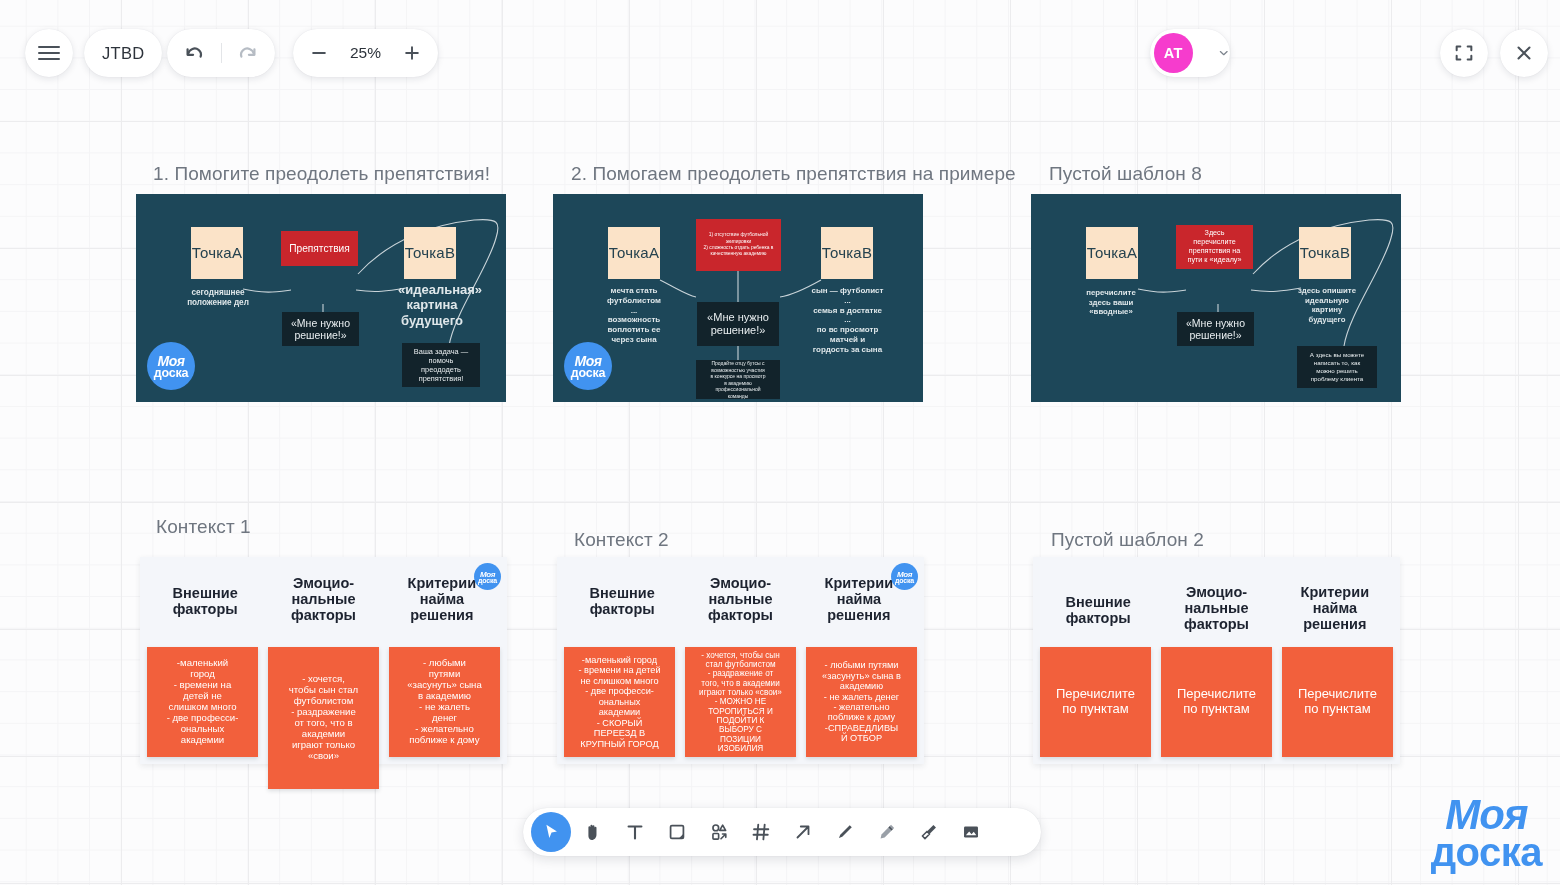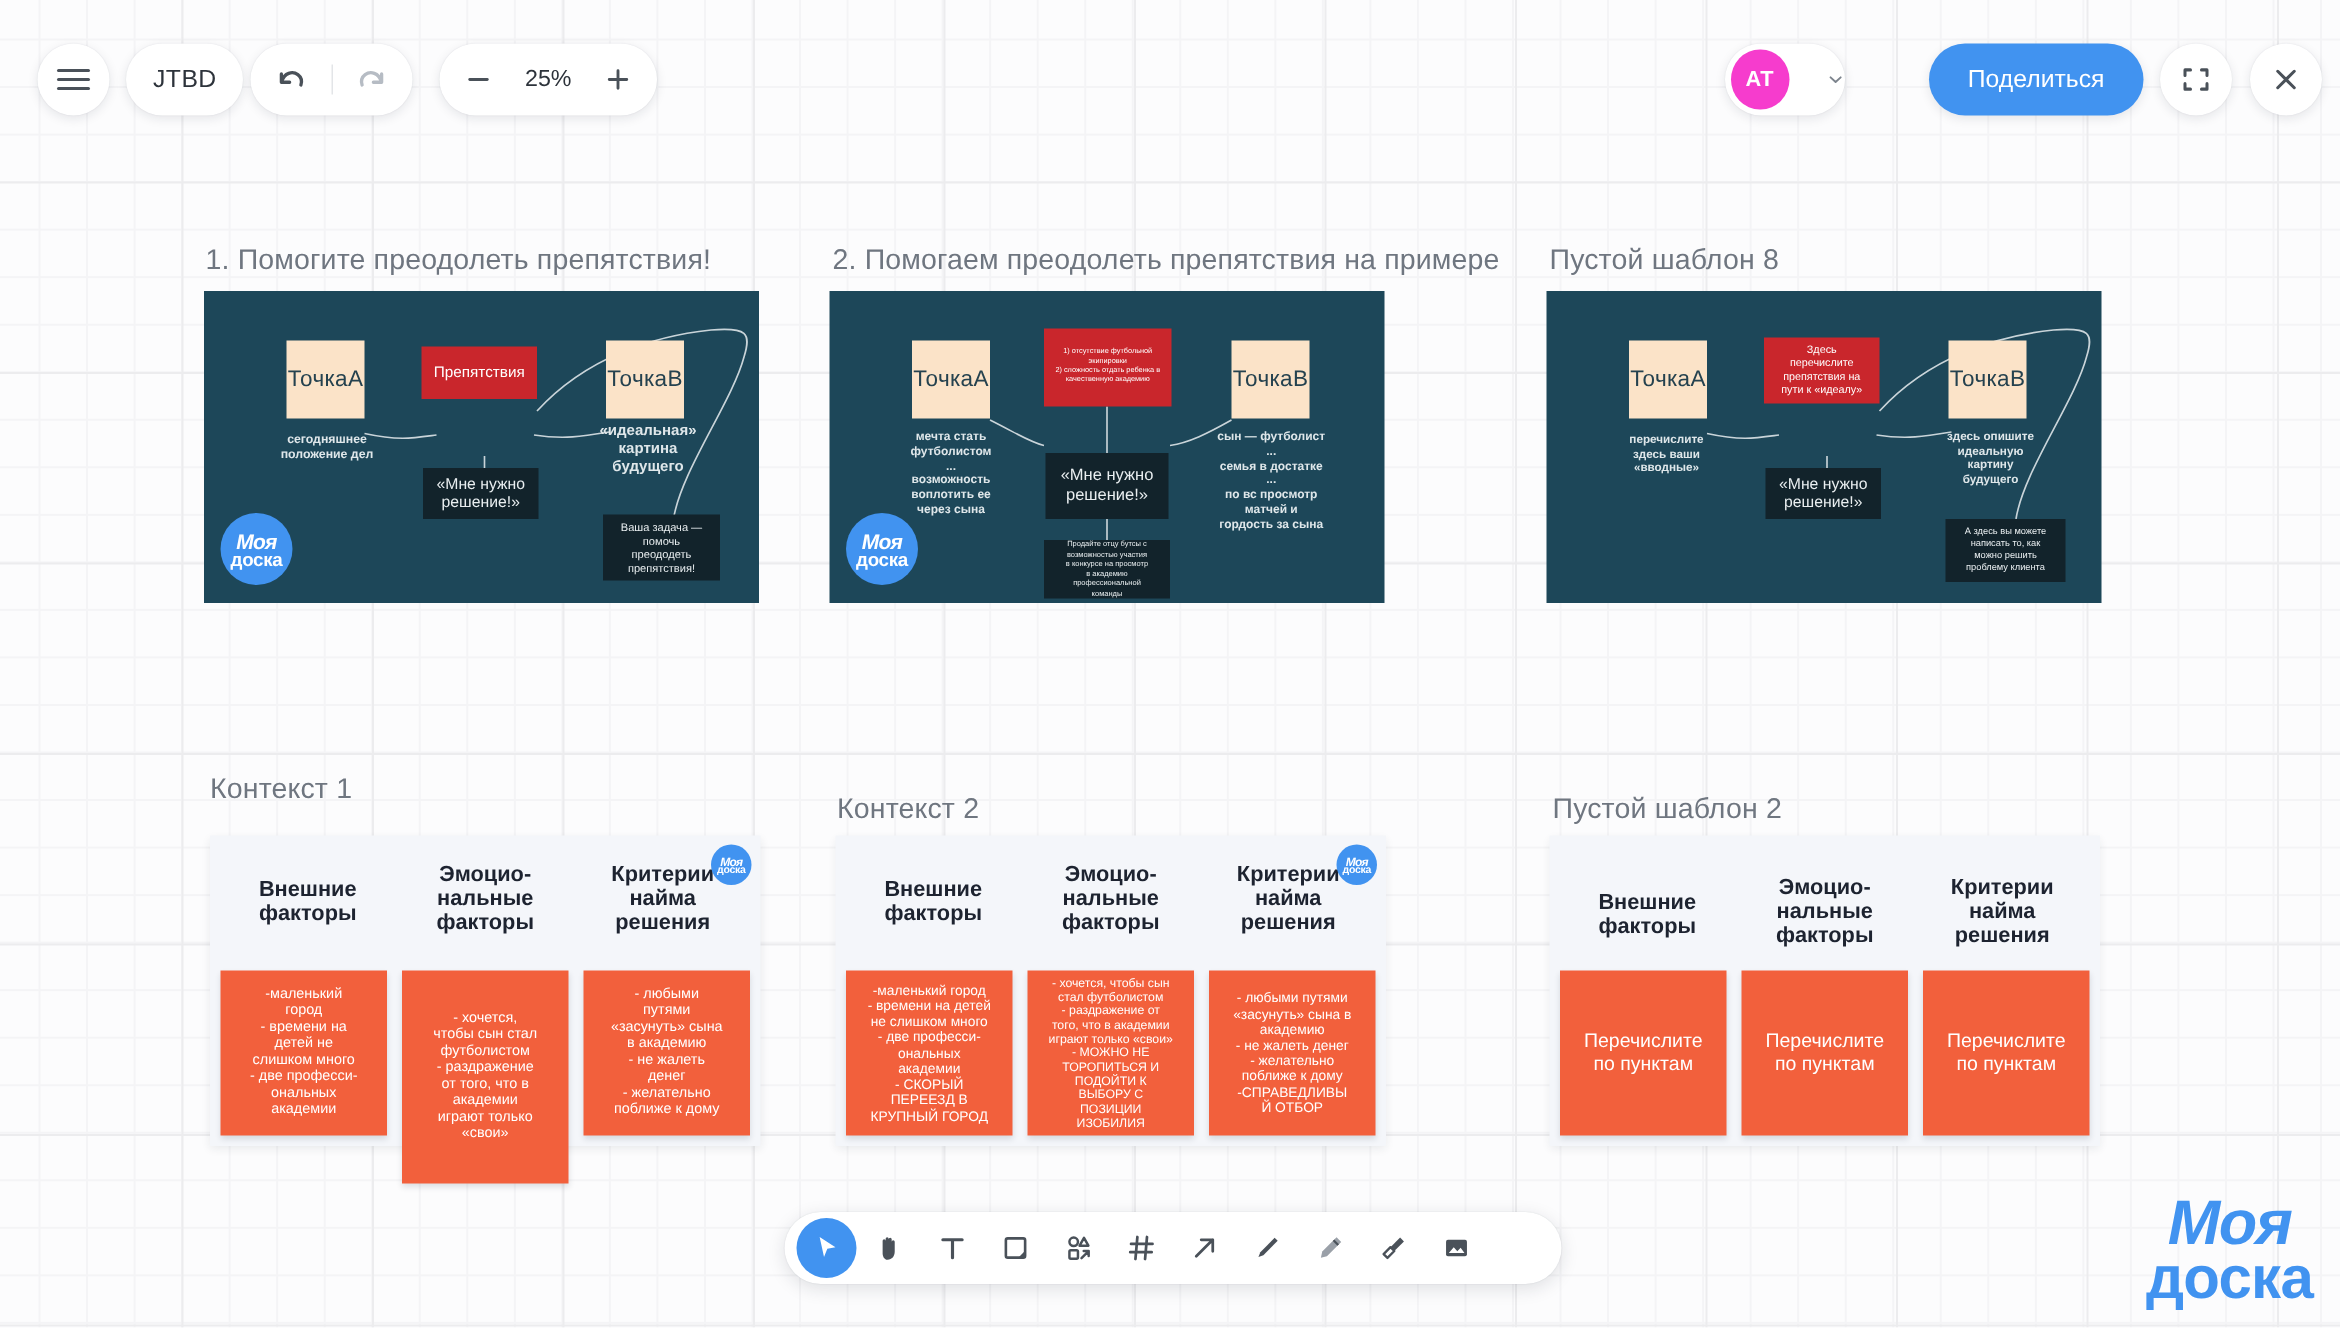--- a/index.html
+++ b/index.html
@@ -52,21 +52,21 @@
     color: #fff; font-size: 14.5px; font-weight: 700; display: flex; align-items: center; justify-content: center; letter-spacing: .5px;}
   .tb-share { position: absolute; right: 131px; top: 29px; height: 48px; padding: 0 26px;
     background: #4193f0; color: #fff; font-size: 16.5px; border-radius: 999px; border: none;
     cursor: pointer; pointer-events: auto; box-shadow: 0 2px 7px rgba(20,30,50,.10);
     font-family: "Liberation Sans", sans-serif; }
   .tb-full { position: absolute; right: 72px; top: 29px; width: 48px; height: 48px; }
   .tb-close { position: absolute; right: 12px; top: 29px; width: 48px; height: 48px; }
 
   
   .section-title {
-    position: absolute; font-size: 19px; color: #6f7680; letter-spacing: .1px; white-space: nowrap;
+    position: absolute; font-size: 19px; color: #6f7680; letter-spacing: .1px; white-space: nowrap; margin-left: 16px;
   }
   .board {
     position: absolute; background: #1d4759; overflow: hidden;
   }
   .tbox { position: absolute; text-align: center; }
   .node-beige {
     background: #fbe3c8; color: #25424f; display: flex; align-items: center; justify-content: center;
     flex-direction: row; font-size: 15px; line-height: 1.08; letter-spacing: .2px;
   }
   .node-red {
@@ -176,21 +176,20 @@
       </span>
     </div>
 
     <div class="pill tb-avatar-pill">
       <span class="avatar">AT</span>
       <svg width="14" height="14" viewBox="0 0 24 24">
         <path d="M6 9.5 L12 15 L18 9.5" fill="none" stroke="#7d848d" stroke-width="2.3" stroke-linecap="round" stroke-linejoin="round"></path>
       </svg>
     </div>
 
-    <button class="tb-share">Поделиться</button>
 
     <div class="pill tb-full">
       <svg width="22" height="22" viewBox="0 0 24 24">
         <path d="M4 9 V5 H8 M16 5 H20 V9 M20 15 V19 H16 M8 19 H4 V15" fill="none" stroke="#4a5159" stroke-width="2.2" stroke-linecap="round" stroke-linejoin="round"></path>
       </svg>
     </div>
 
     <div class="pill tb-close">
       <svg width="22" height="22" viewBox="0 0 24 24">
         <path d="M6 6 L18 18 M18 6 L6 18" stroke="#4a5159" stroke-width="2.2" stroke-linecap="round"></path>
@@ -210,21 +209,21 @@
       <span>Точка</span>
       <span>А</span>
     </div>
     <div class="node-red" style="position:absolute; left:145px; top:37px; width:77px; height:35px; font-size:10.2px;">Препятствия</div>
     <div class="node-beige" style="position:absolute; left:268px; top:33px; width:52px; height:52px;">
       <span>Точка</span>
       <span>B</span>
     </div>
     <div class="cap tbox" style="left:32px; top:94px; width:100px; font-size:8.2px; white-space:pre-line;">сегодняшнее
 положение дел</div>
-    <div class="cap tbox" style="left:262px; top:88px; width:68px; font-size:10px; white-space:pre-line;">«идеальная»
+    <div class="cap tbox" style="left:262px; top:88px; width:68px; font-size:13px; white-space:pre-line;">«идеальная»
 картина
 будущего</div>
     <div class="node-dark" style="position:absolute; left:146px; top:118px; width:77px; height:34px; font-size:10.5px; line-height:1.16; white-space:pre-line;">«Мне нужно
 решение!»</div>
     <div class="node-dark" style="position:absolute; left:266px; top:149px; width:78px; height:44px; font-size:7.4px; line-height:1.25; white-space:pre-line;">Ваша задача —
 помочь
 преододеть
 препятствия!</div>
     <div class="logo-circle" style="left:11px; top:148px; width:48px; height:48px;">
       <span class="logo-m" style="font-size:14px;">Моя</span>

